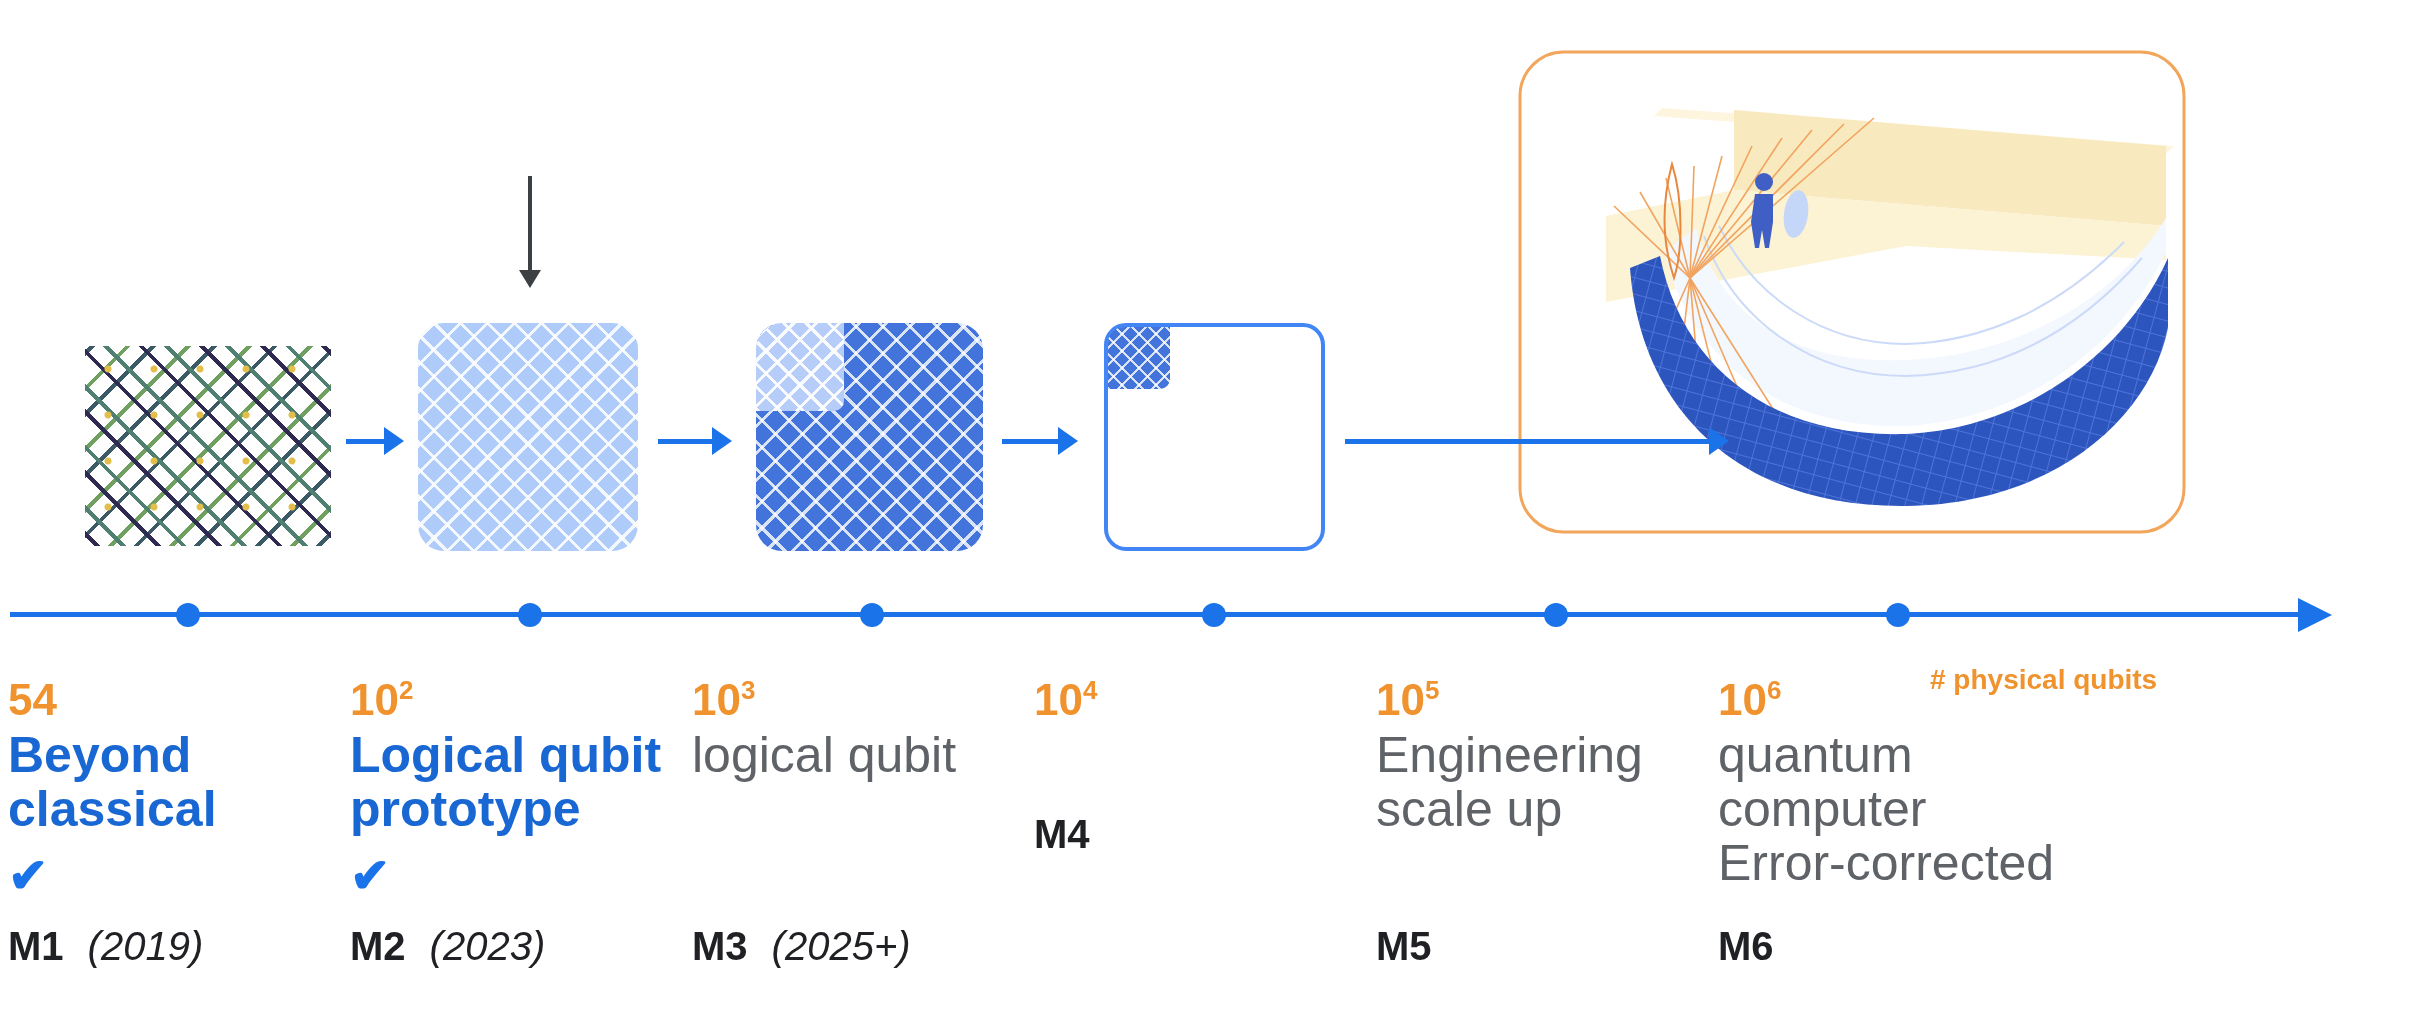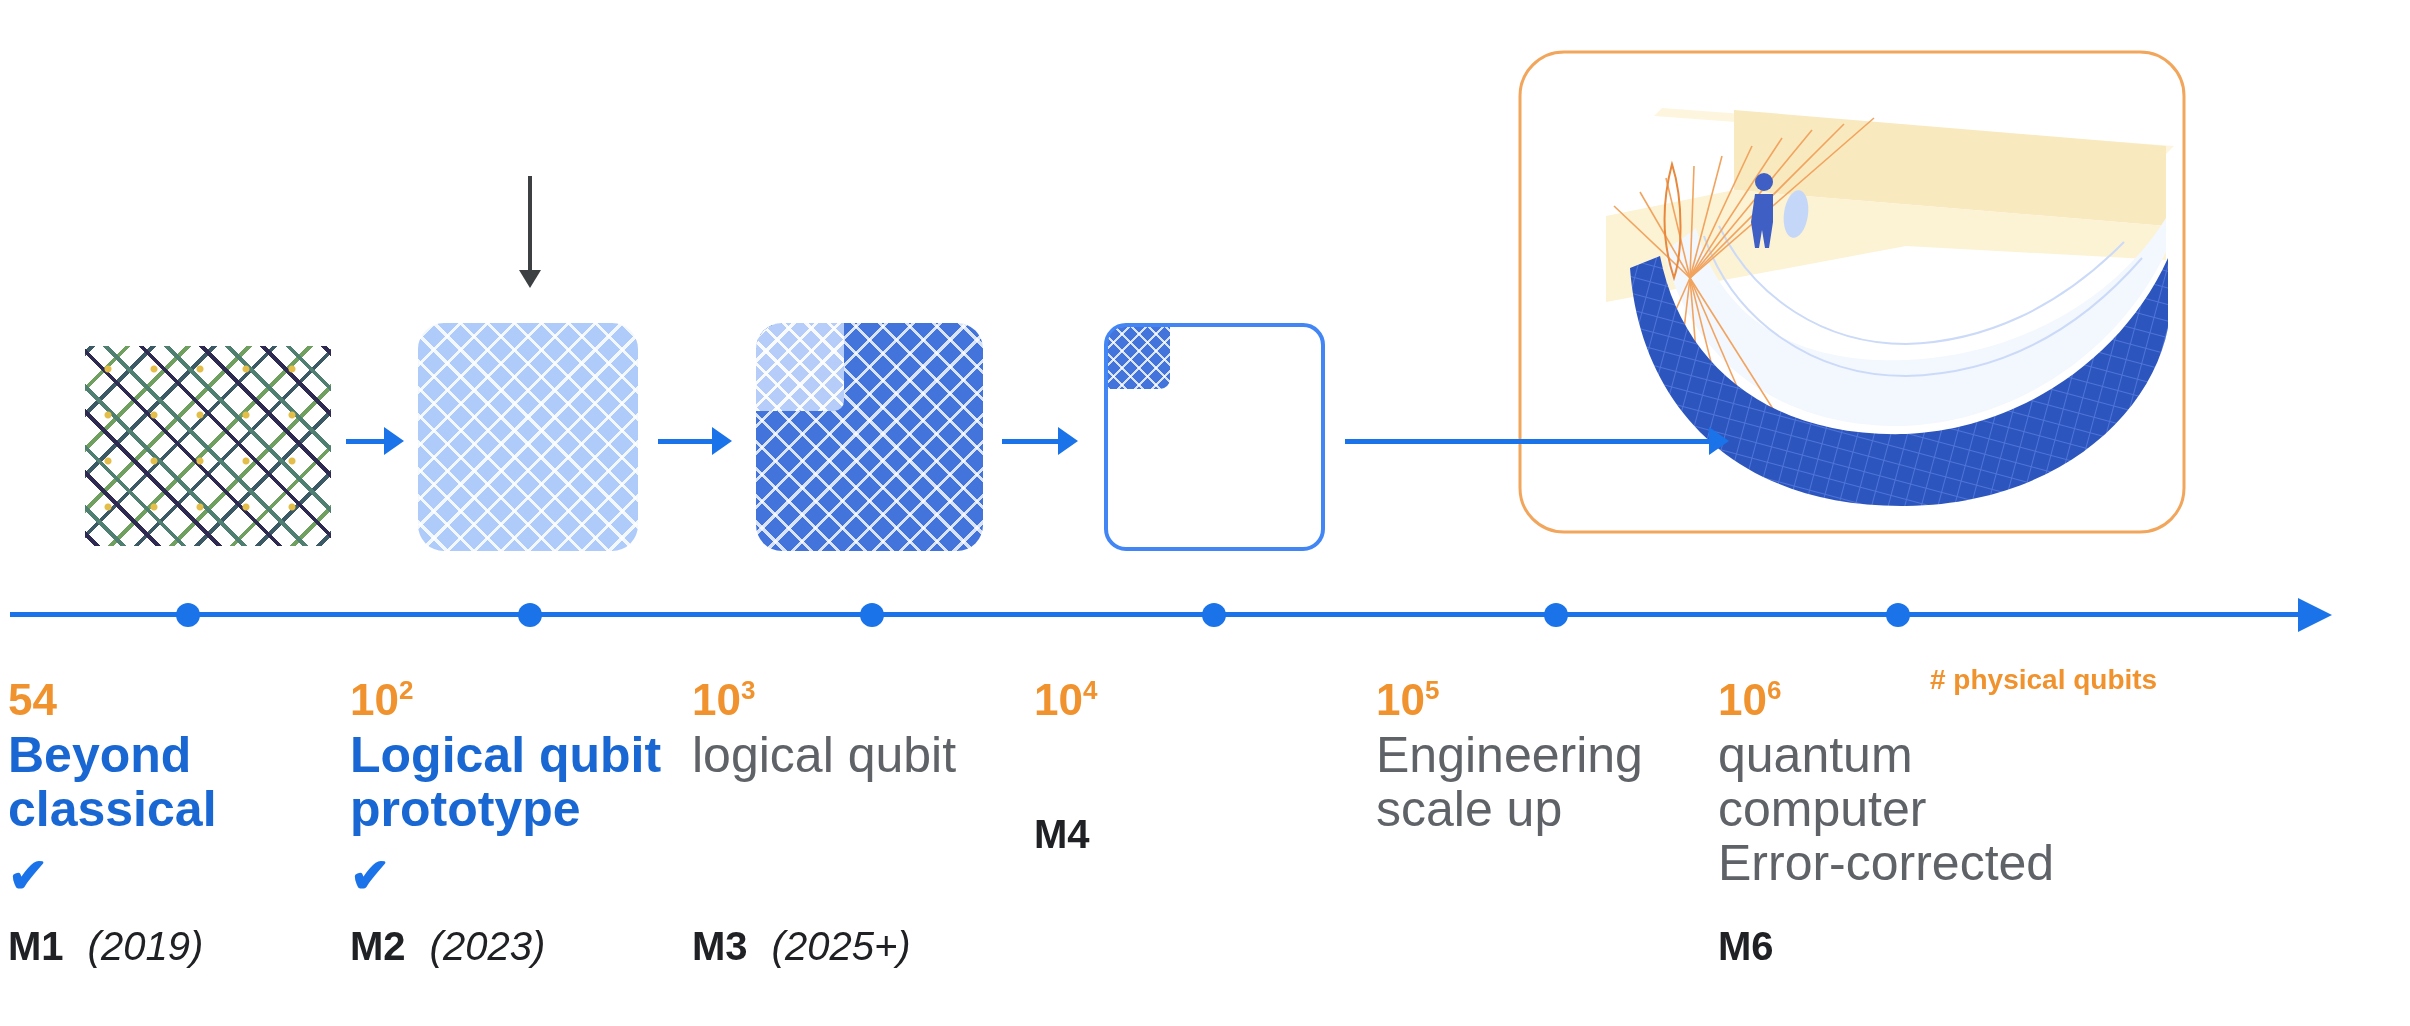--- a/index.html
+++ b/index.html
@@ -211,20 +211,21 @@
     <div class="mrow"><b>M4</b><span></span></div>
   </div>
 
   <div class="col" style="left:1376px">
     <div class="num"><span>10</span><sup>5</sup></div>
     <div class="label gray">
       <div>Engineering</div>
         <div>scale up</div>
     </div>
     <div class="check"></div>
+    <div class="mrow"><b>M5</b><span></span></div>
   </div>
 
   <div class="col" style="left:1718px">
     <div class="num"><span>10</span><sup>6</sup></div>
     <div class="label gray">
       <div>quantum computer</div>
         <div>Error-corrected</div>
     </div>
     <div class="check"></div>
     <div class="mrow"><b>M6</b><span></span></div>

